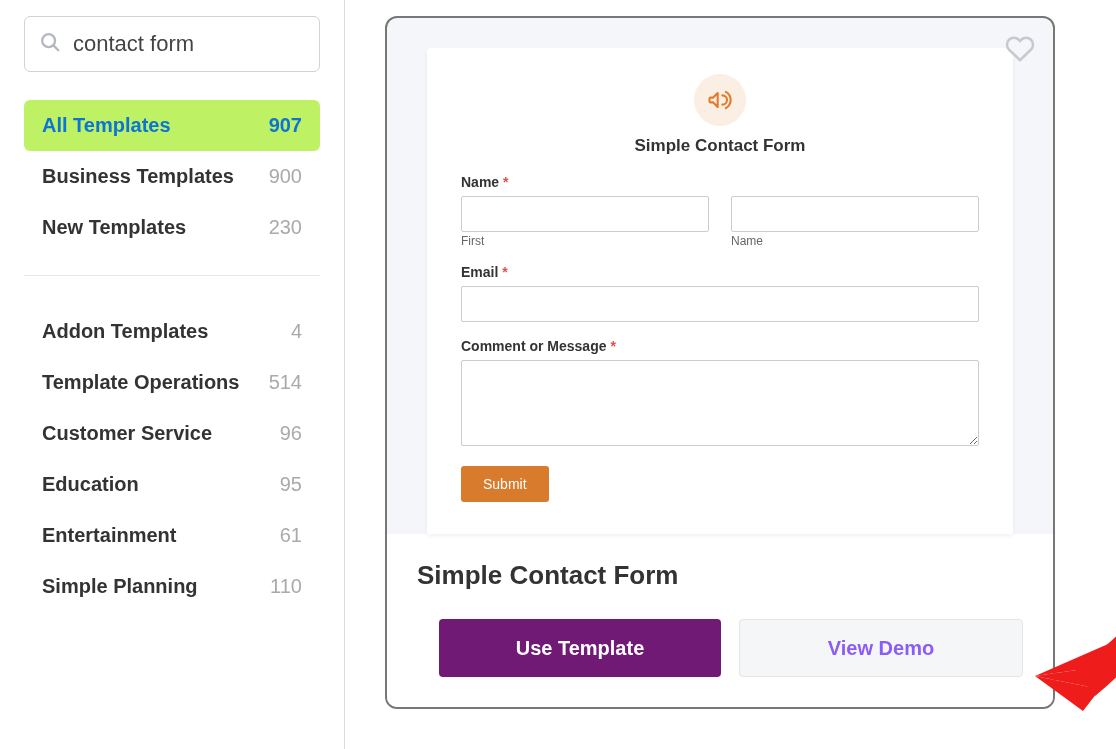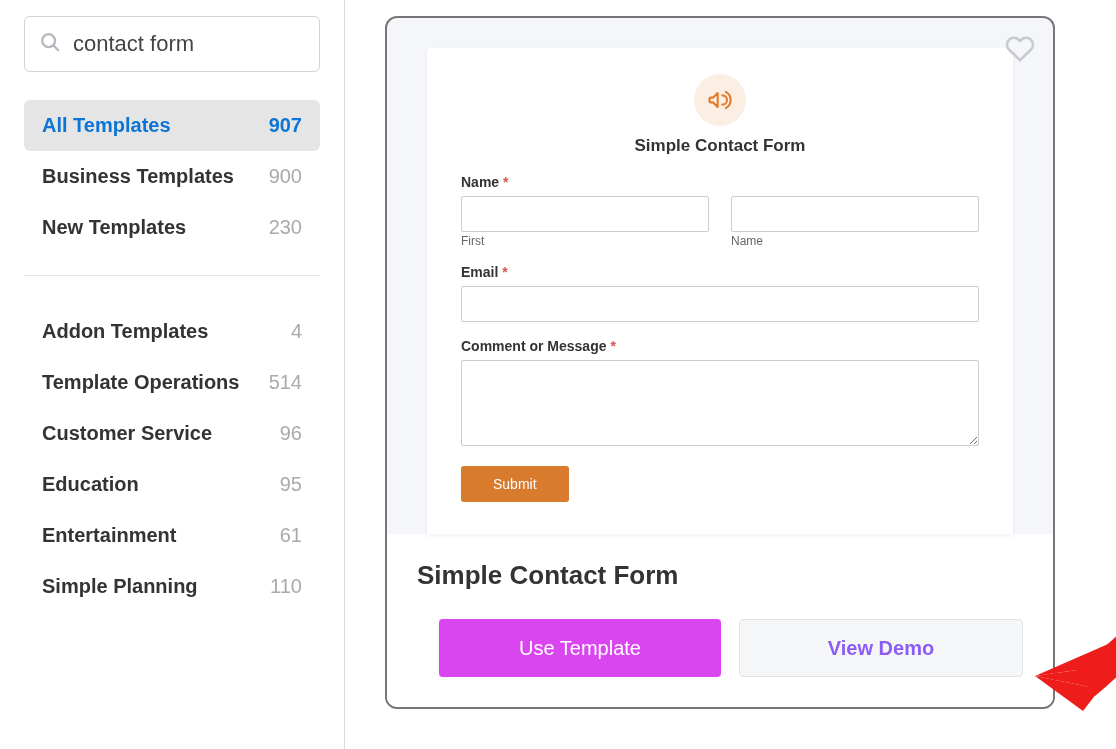--- a/index.html
+++ b/index.html
@@ -40,21 +40,21 @@
     justify-content: space-between;
     align-items: center;
     padding: 14px 18px;
     font-size: 20px;
     border-radius: 6px;
     cursor: pointer;
     color: #555;
   }
   .cat .count { color: #aaa; font-size: 20px; }
   .cat.active {
-    background: #e5e5e5;
+    background: #bef264;
     color: #0b74d5;
     font-weight: 600;
   }
   .cat.active .count { color: #0b74d5; font-weight: 700; }
   .cat.bold-label .label { color: #333; font-weight: 600; }
   hr.sep {
     border: none;
     border-top: 1px solid #e5e7eb;
     margin: 22px 0 30px;
   }
@@ -125,21 +125,21 @@
     background: #fff;
   }
   .sublabel { font-size: 12px; color: #666; margin-top: 2px; }
   .field-block { margin-bottom: 16px; }
   textarea.fp-input { height: 86px; resize: both; }
   .submit-btn {
     display: inline-block;
     background: #d87b2d;
     color: #fff;
     font-size: 14px;
-    padding: 10px 32px;
+    padding: 10px 22px;
     border: none;
     border-radius: 3px;
     cursor: pointer;
   }
   .card-footer {
     background: #fff;
     padding: 26px 30px 30px;
   }
   .card-title {
     font-size: 26px;
@@ -152,23 +152,23 @@
     flex: 1;
     height: 58px;
     font-size: 20px;
     border-radius: 4px;
     cursor: pointer;
     display: flex;
     align-items: center;
     justify-content: center;
   }
   .btn-primary {
-    background: #d946ef;
+    background: #701a75;
     color: #fff;
-    font-weight: 400;
+    font-weight: 700;
     border: none;
     margin-left: 22px;
   }
   .btn-secondary {
     background: #f5f6f8;
     color: #8b5cf6;
     font-weight: 600;
     border: 1px solid #e2e4e8;
   }
   .arrow {

